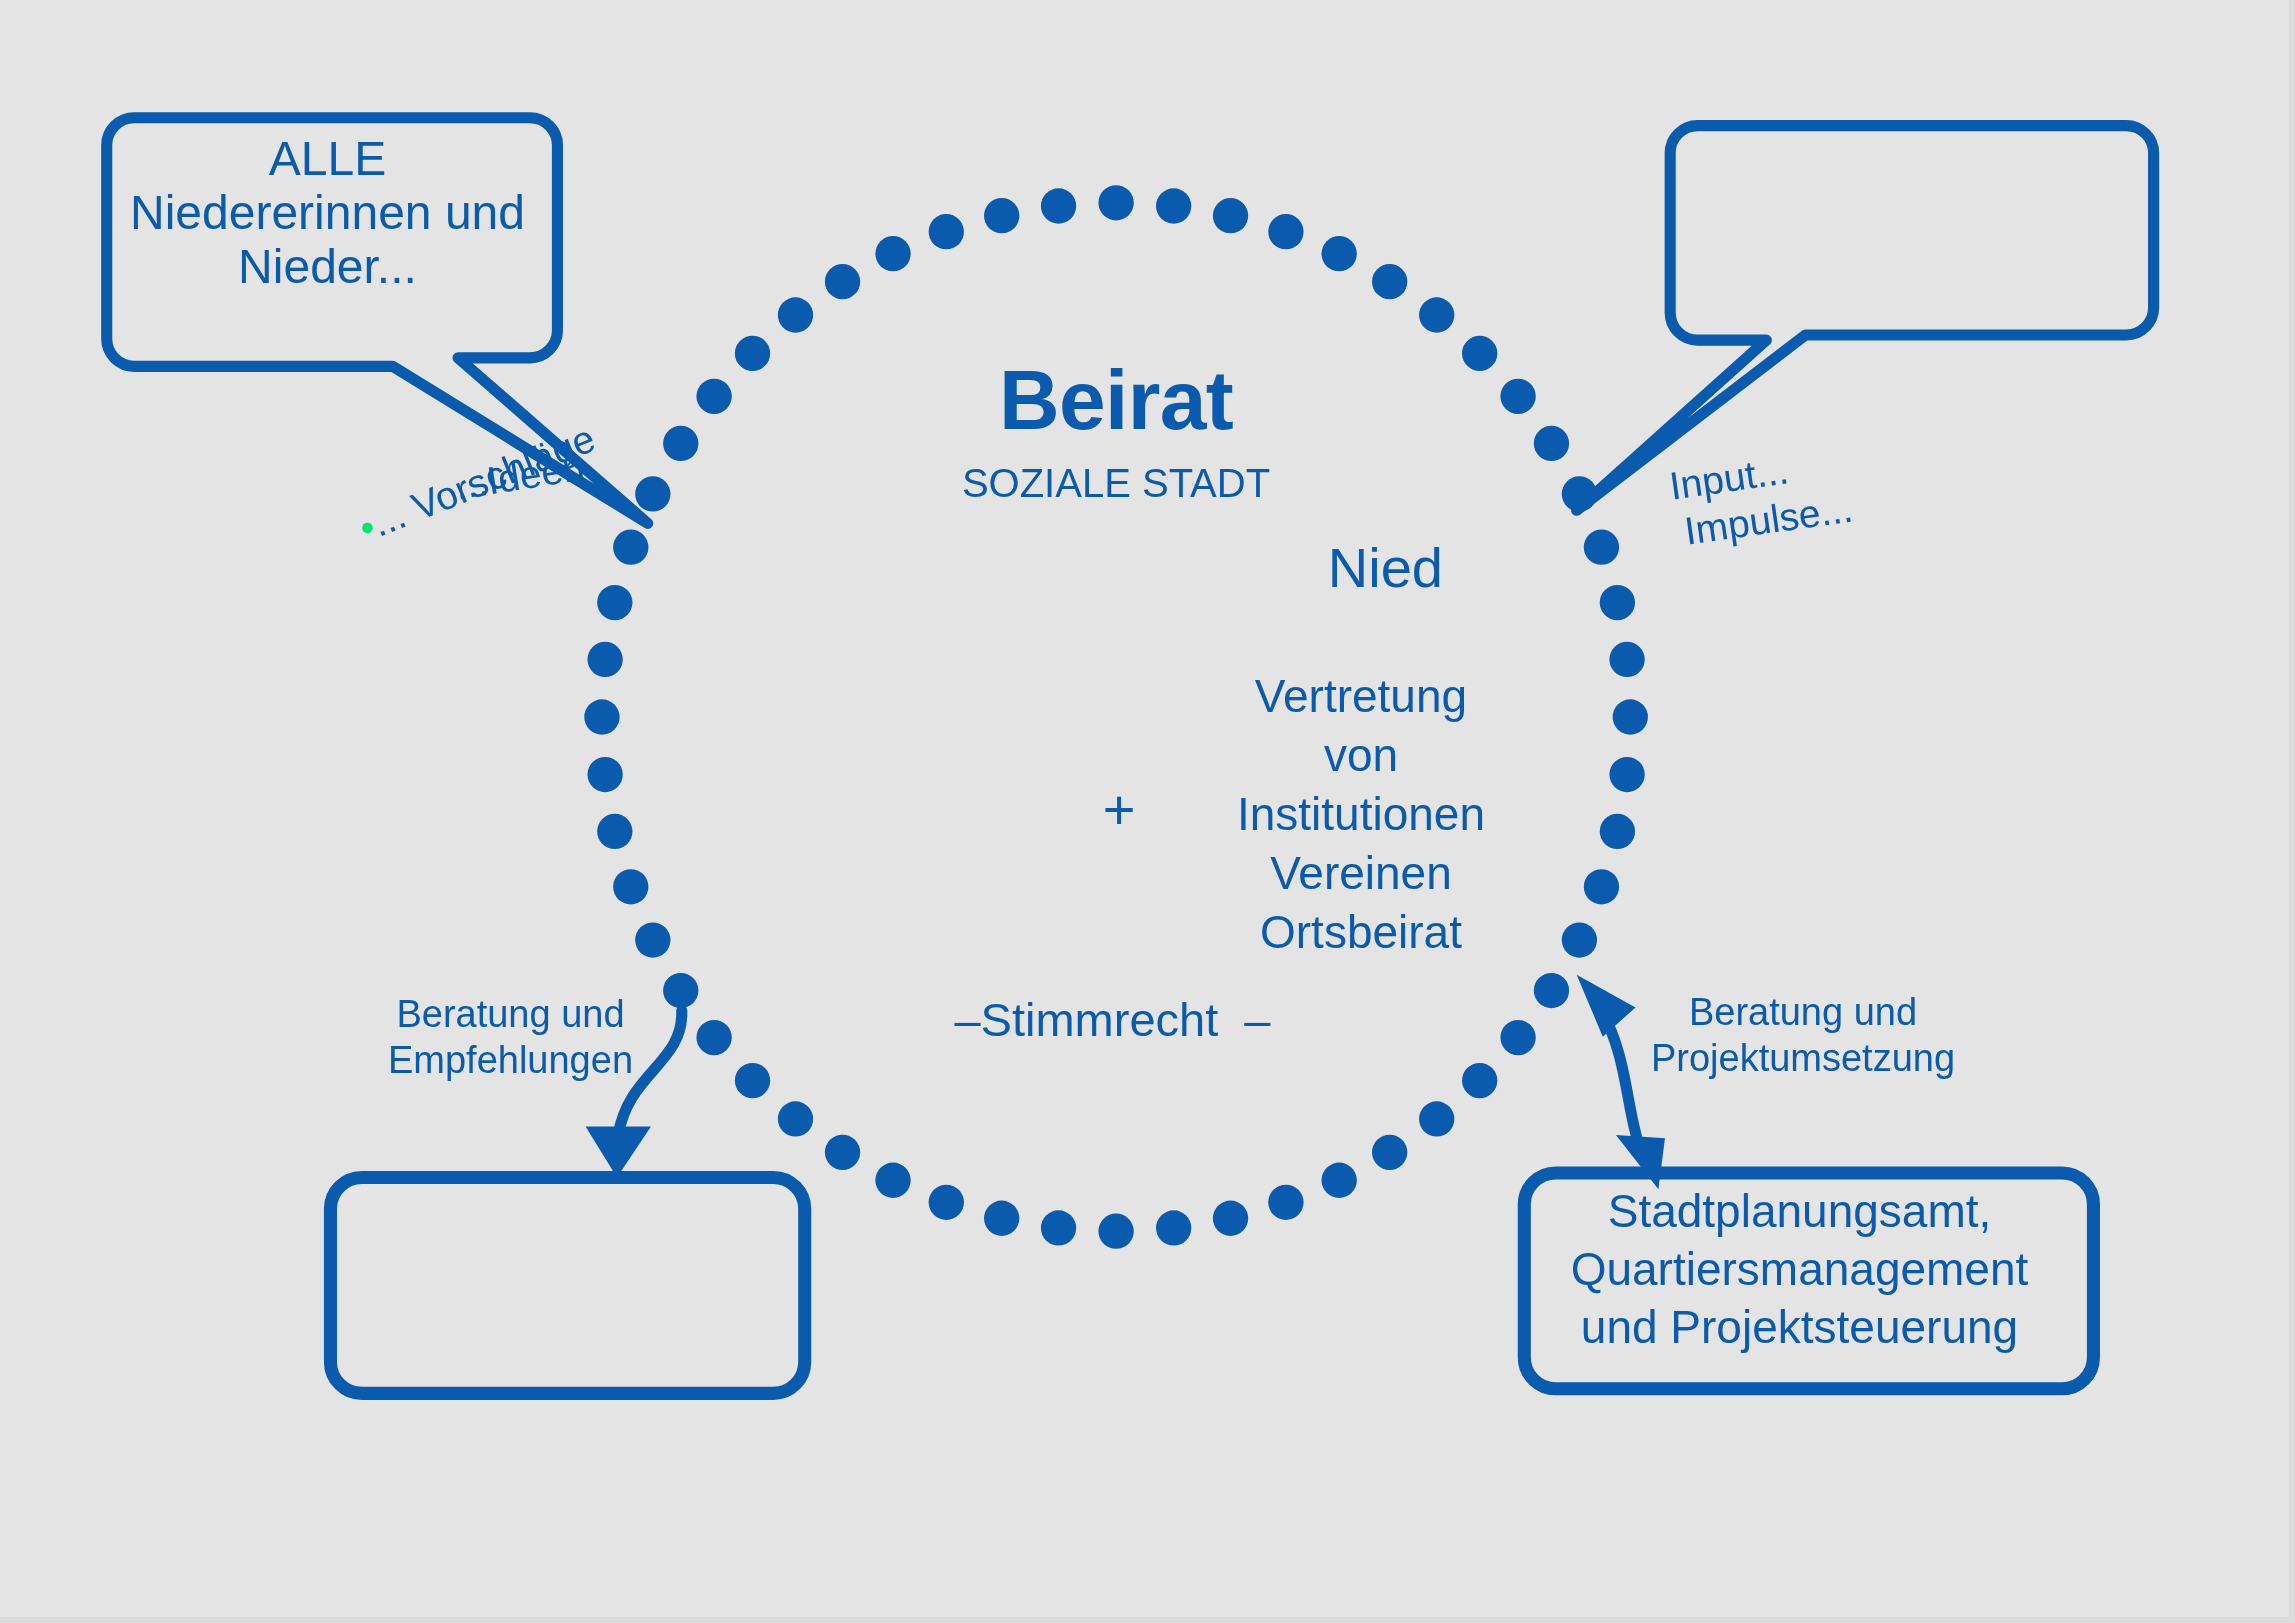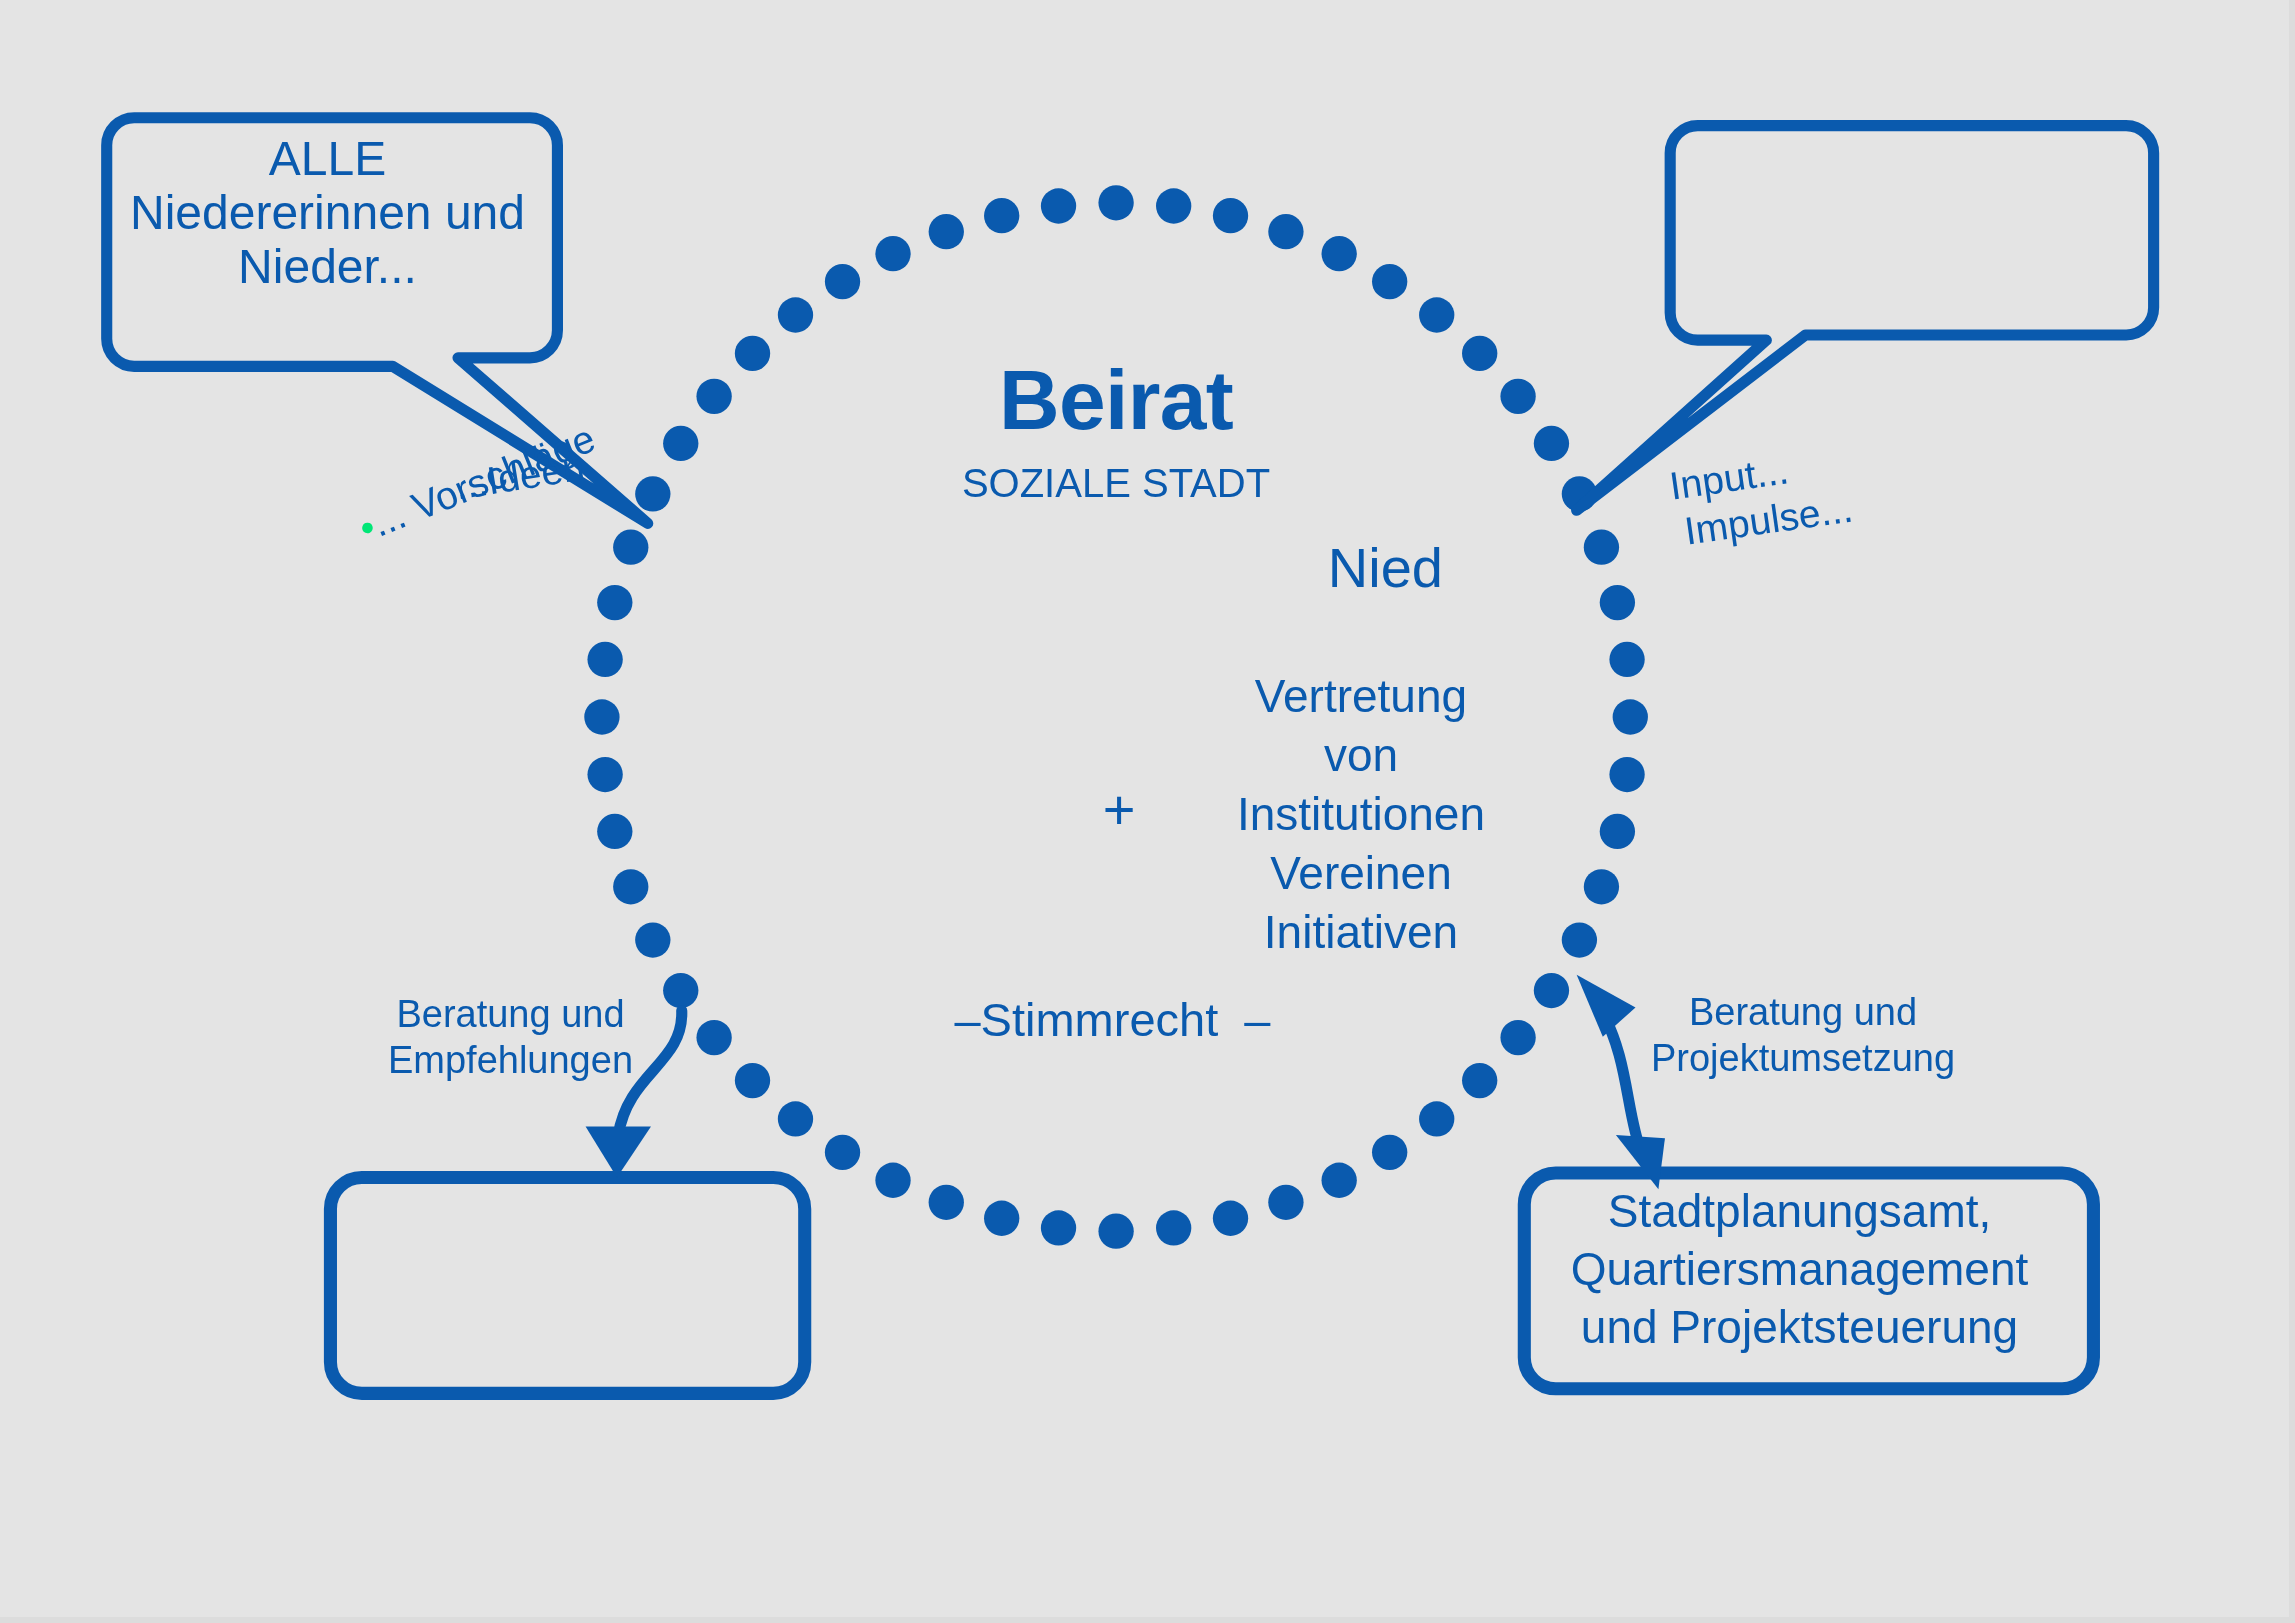--- a/index.html
+++ b/index.html
@@ -279,21 +279,21 @@
 
   <div class="txt" id="center-sub2">Nied</div>
 
 
   <div class="txt" id="plus-sign">+</div>
 
   <div class="txt" id="col-right">Vertretung
 von
 Institutionen
 Vereinen
-Initiativen</div>
+Ortsbeirat</div>
 
   <div class="txt" id="stimmrecht">–Stimmrecht  –</div>
 
   <div class="txt" id="lbl-ideen">...Ideen</div>
 
   <div class="txt" id="lbl-vorschlaege"><span class="green-dot">•</span><span>...</span><span> Vorschläge</span></div>
 
   <div class="txt" id="lbl-input">Input...</div>
 
   <div class="txt" id="lbl-impulse">Impulse...</div>

